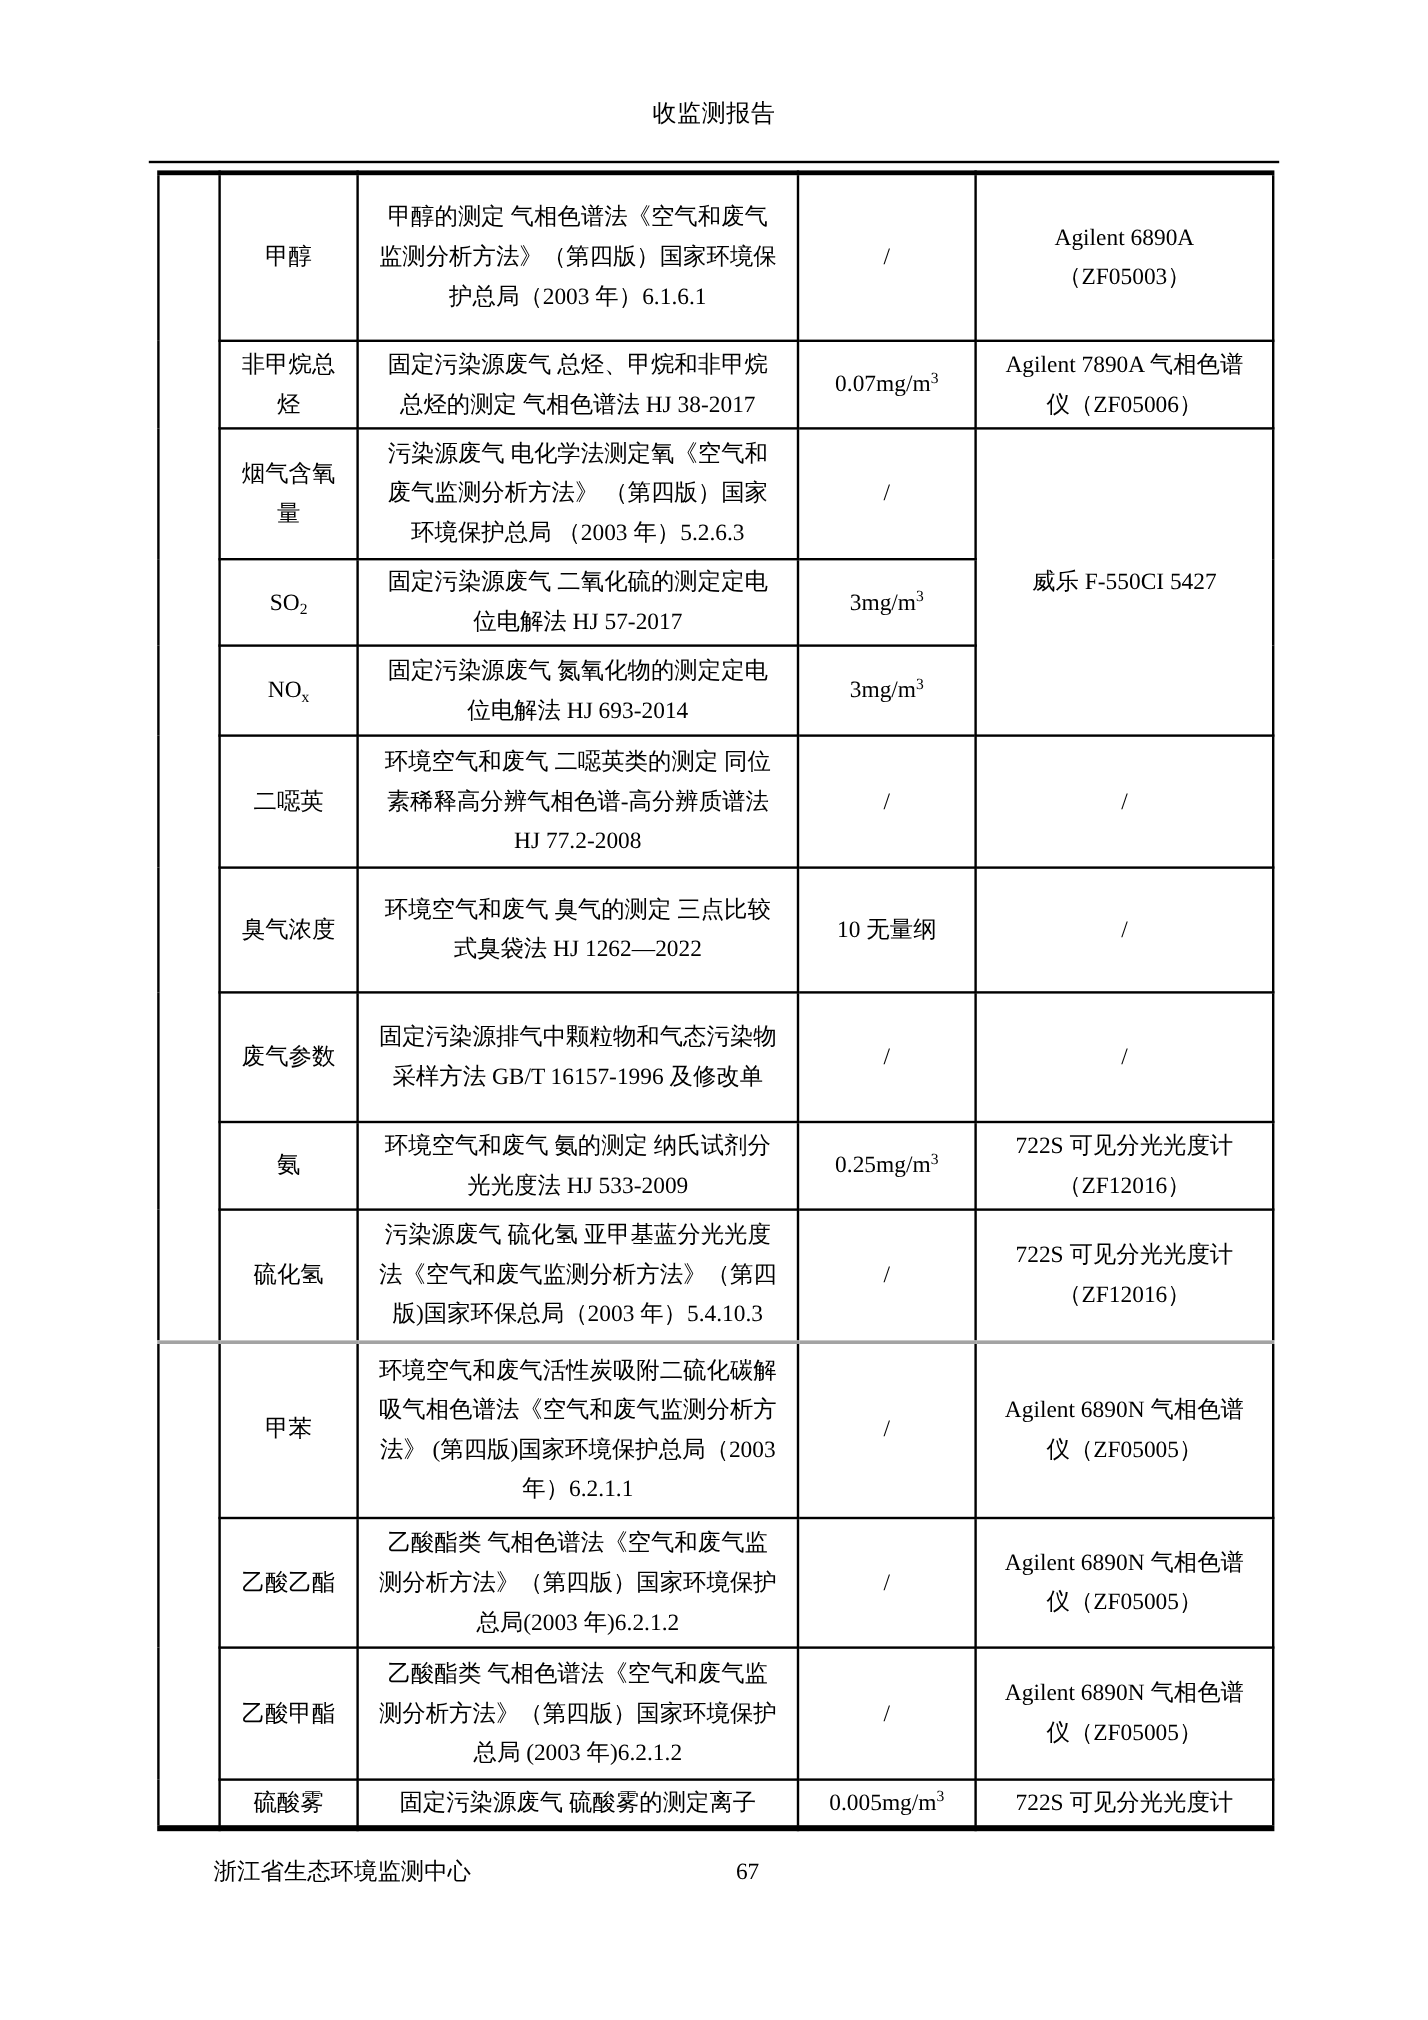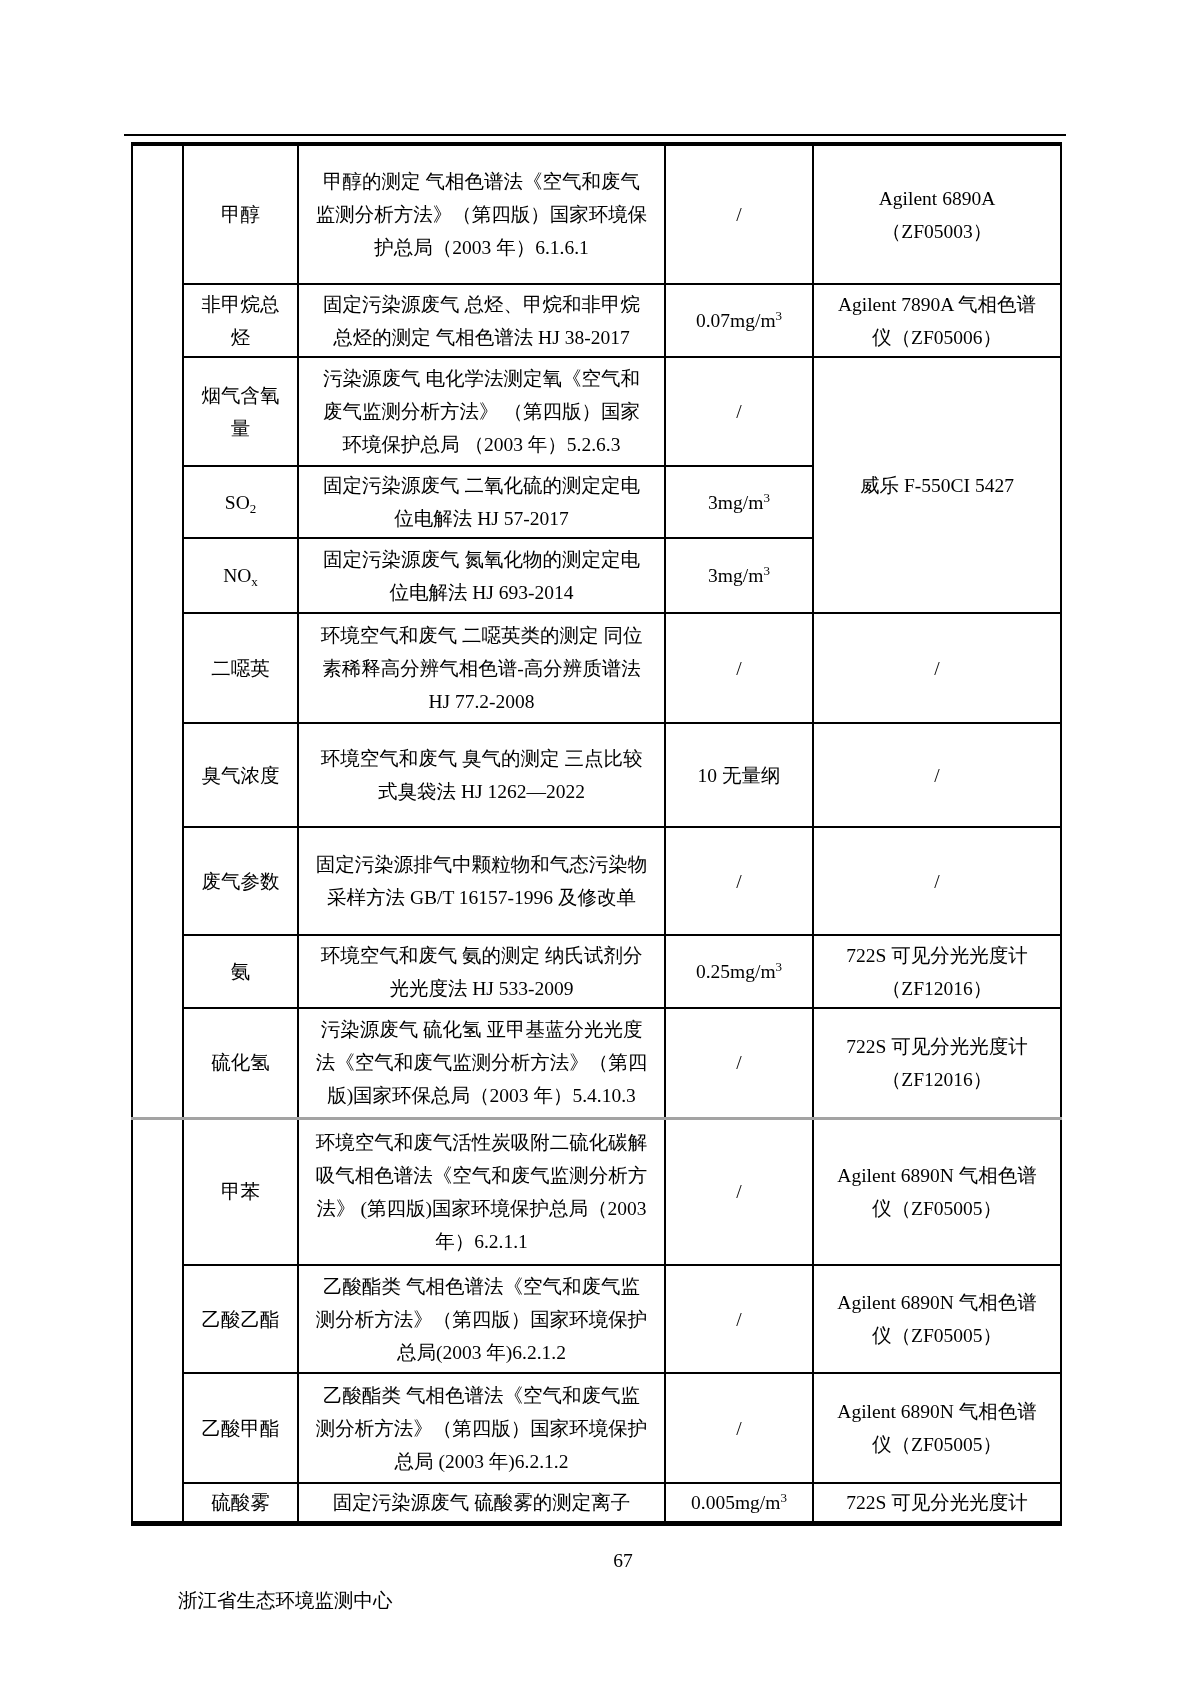--- a/index.html
+++ b/index.html
@@ -47,31 +47,32 @@
   table.monitor tr:nth-child(12){height:108px;}
   table.monitor tr:nth-child(13){height:110px;}
   table.monitor tr:nth-child(14){height:36px;}
   .vlabel{
     display:inline-block;width:1.1em;word-break:break-all;
     line-height:37px;font-size:13px;margin-left:48px;
   }
   sub.chem{font-size:13px;vertical-align:-4px;line-height:0;}
   sup.unit{font-size:13px;vertical-align:7px;line-height:0;}
   .page-footer-org{
-    position:absolute;left:178px;top:1547px;font-size:19.5px;line-height:28px;margin-top:40px;
+    position:absolute;left:178px;top:1547px;font-size:19.5px;line-height:28px;
   }
   .page-footer-num{
     position:absolute;left:0;top:1547px;width:1190px;text-align:center;
     font-size:19.5px;line-height:28px;padding-left:28px;
   }
 </style>
 </head>
 <body>
 
 <div class="page-header">
+  <div>收监测报告</div>
 </div>
 
 <div class="header-rule"></div>
 
 <table class="monitor">
   <colgroup>
     <col style="width:51px">
     <col style="width:115px">
     <col style="width:367px">
     <col style="width:148px">

